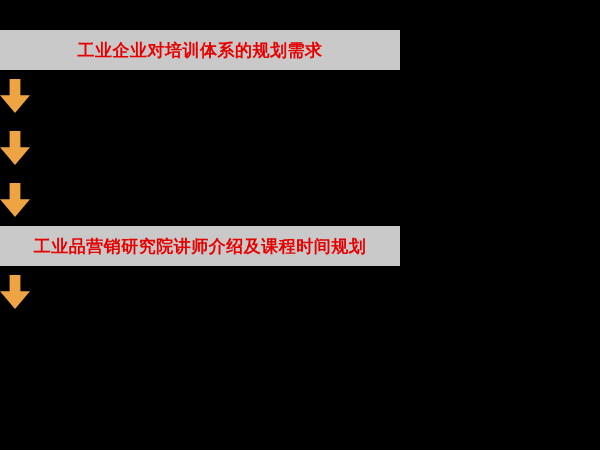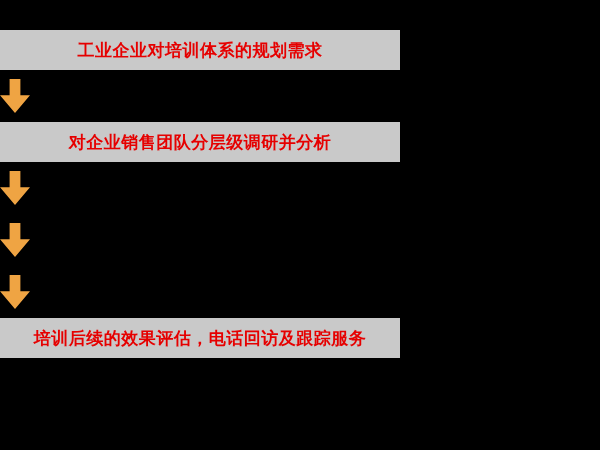--- a/index.html
+++ b/index.html
@@ -51,29 +51,26 @@
 <body>
 
 <div class="flowchart">
 
   <div class="step-box">
     <span class="step-label">工业企业对培训体系的规划需求</span>
   </div>
 
   <div class="down-arrow"></div>
 
-  <div class="step-box">
-    <span class="step-label">对企业销售团队分层级调研并分析</span>
-  </div>
-
-  <div class="down-arrow"></div>
-
 
   <div class="down-arrow"></div>
 
 
   <div class="down-arrow"></div>
 
   <div class="step-box">
-    <span class="step-label">培训后续的效果评估，电话回访及跟踪服务</span>
+    <span class="step-label">工业品营销研究院讲师介绍及课程时间规划</span>
   </div>
+
+  <div class="down-arrow"></div>
+
 
 </div>
 
 </body></html>

